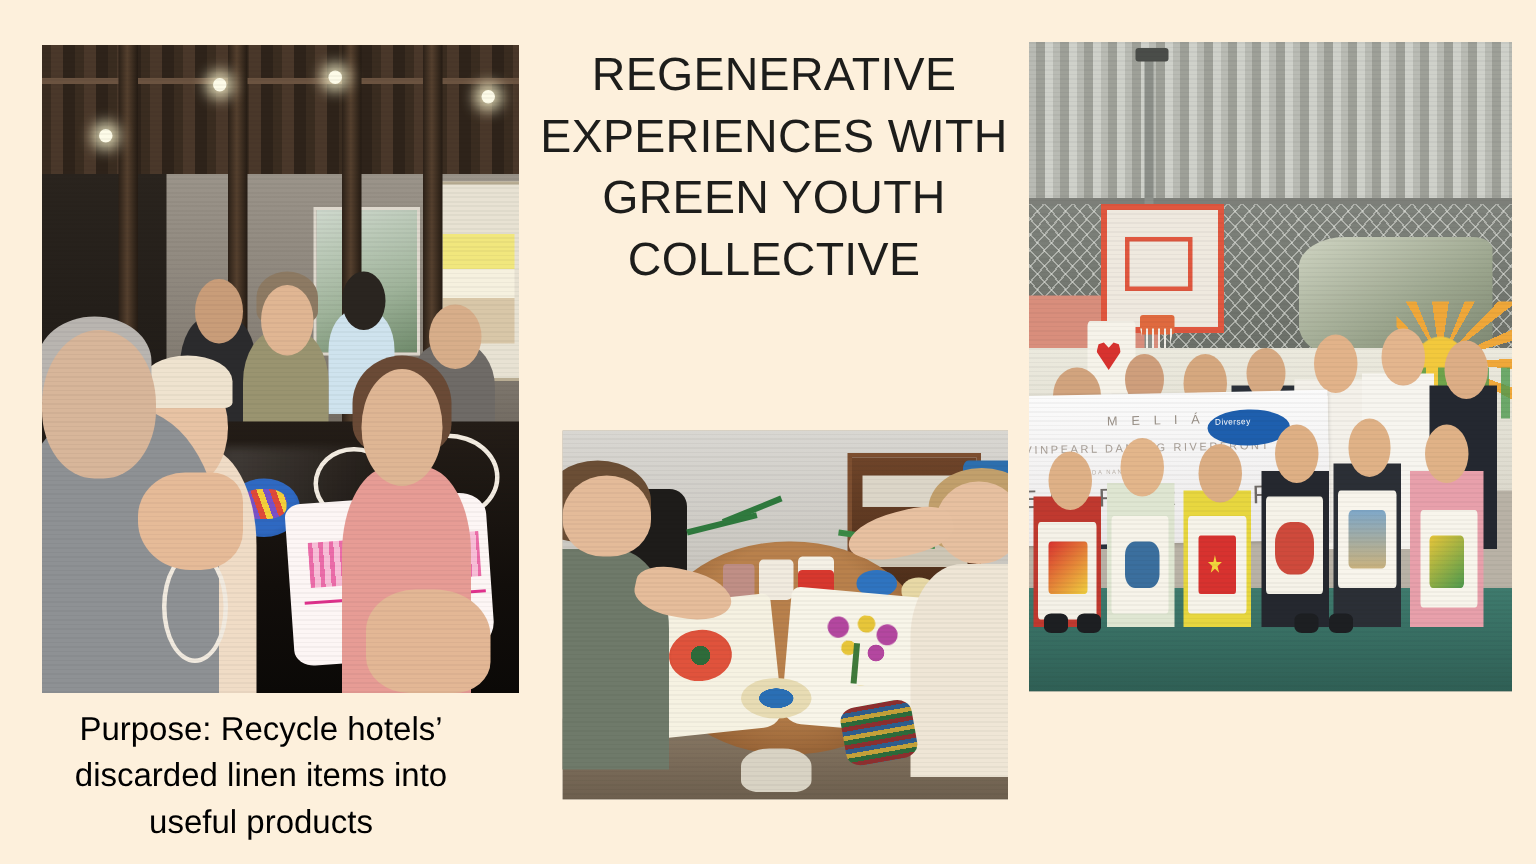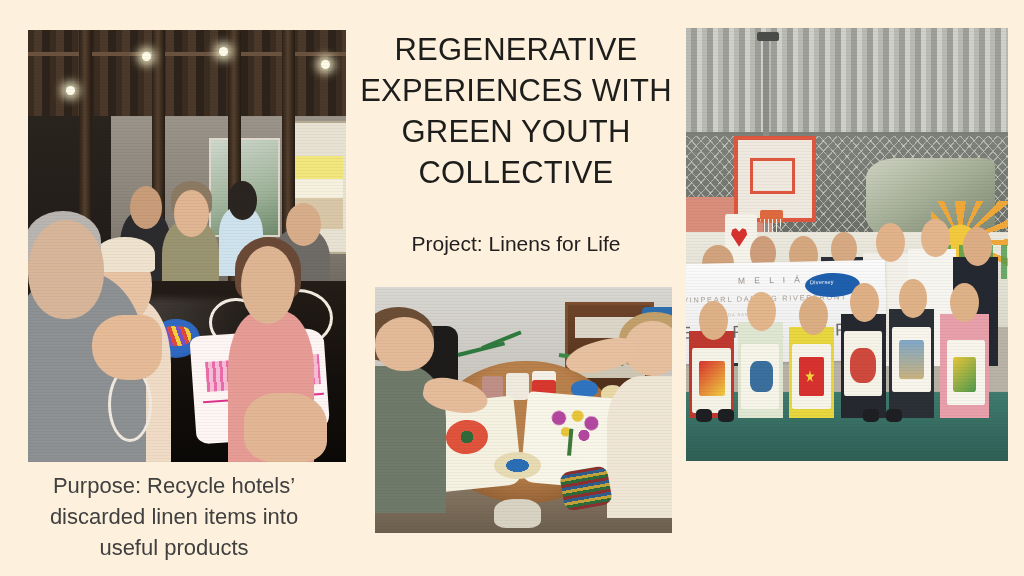--- a/index.html
+++ b/index.html
@@ -34,21 +34,21 @@
     position: absolute;
     left: 348px; top: 232px; width: 336px;
     text-align: center;
     font-size: 21px;
     font-weight: 400;
     color: #242021;
   }
   .caption {
     position: absolute;
     text-align: center;
-    color: #404040;
+    color: #000000;
     white-space: pre-line;
   }
   .caption-left {
     left: 6px; top: 470px; width: 336px;
     font-size: 22px; line-height: 1.42;
   }
   .caption-right {
     left: 676px; top: 468px; width: 342px;
     font-size: 16.5px; line-height: 1.38;
   }
@@ -535,21 +535,20 @@
 </head>
 <body>
 
 <div class="slide">
 
   <div class="title">REGENERATIVE
 EXPERIENCES WITH
 GREEN YOUTH
 COLLECTIVE</div>
 
-  <div class="subtitle">Project: Linens for Life</div>
 
   <div class="photo photo-left">
     <div class="ph L-ceil"></div>
     <div class="ph L-ceilbeam"></div>
     <div class="ph L-back"></div>
     <div class="ph L-dark"></div>
     <div class="ph L-win"></div>
     <div class="ph L-board"></div>
     <div class="ph L-pillar L-p1"></div>
     <div class="ph L-pillar L-p2"></div>

